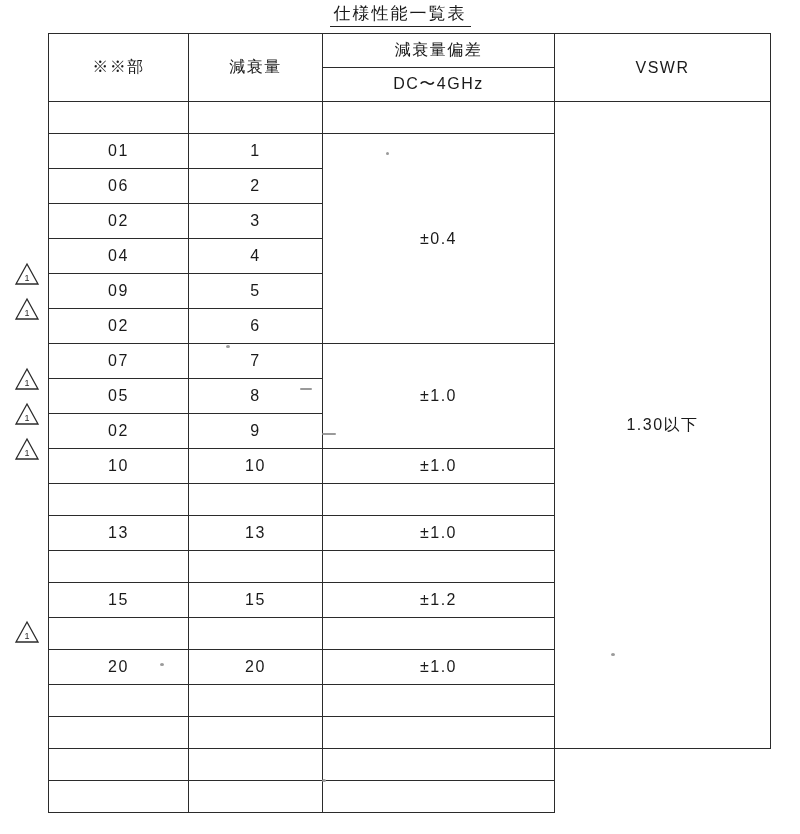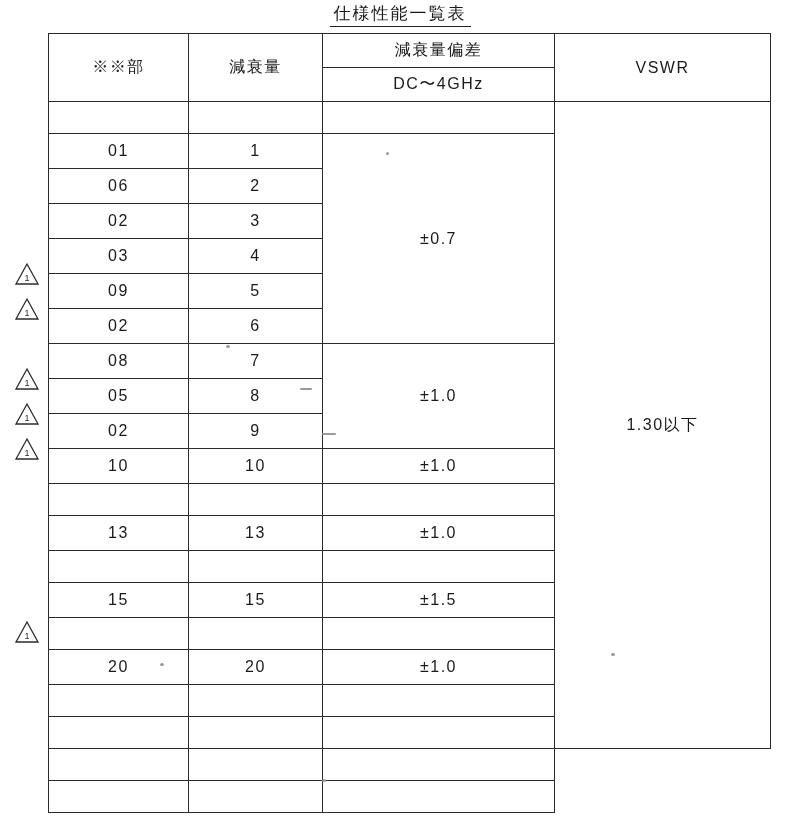--- a/index.html
+++ b/index.html
@@ -120,50 +120,50 @@
         <tr class="row-blank">
           <td></td>
           <td></td>
           <td></td>
           <td rowspan="19" class="vswr-val">1.30以下</td>
         </tr>
 
         <tr class="row-std">
           <td class="cellnum">01</td>
           <td class="cellnum">1</td>
-          <td rowspan="6" class="cellnum">±0.7</td>
+          <td rowspan="6" class="cellnum">±0.4</td>
         </tr>
 
         <tr class="row-std">
           <td class="cellnum">06</td>
           <td class="cellnum">2</td>
         </tr>
 
         <tr class="row-std">
           <td class="cellnum">02</td>
           <td class="cellnum">3</td>
         </tr>
 
         <tr class="row-std">
-          <td class="cellnum">03</td>
+          <td class="cellnum">04</td>
           <td class="cellnum">4</td>
         </tr>
 
         <tr class="row-std">
           <td class="cellnum">09</td>
           <td class="cellnum">5</td>
         </tr>
 
         <tr class="row-std">
           <td class="cellnum">02</td>
           <td class="cellnum">6</td>
         </tr>
 
         <tr class="row-std">
-          <td class="cellnum">08</td>
+          <td class="cellnum">07</td>
           <td class="cellnum">7</td>
           <td rowspan="3" class="cellnum">±1.0</td>
         </tr>
 
         <tr class="row-std">
           <td class="cellnum">05</td>
           <td class="cellnum">8</td>
         </tr>
 
         <tr class="row-std">
@@ -191,21 +191,21 @@
 
         <tr class="row-blank">
           <td></td>
           <td></td>
           <td></td>
         </tr>
 
         <tr class="row-std">
           <td class="cellnum">15</td>
           <td class="cellnum">15</td>
-          <td class="cellnum">±1.5</td>
+          <td class="cellnum">±1.2</td>
         </tr>
 
         <tr class="row-blank">
           <td></td>
           <td></td>
           <td></td>
         </tr>
 
         <tr class="row-std">
           <td class="cellnum">20</td>

